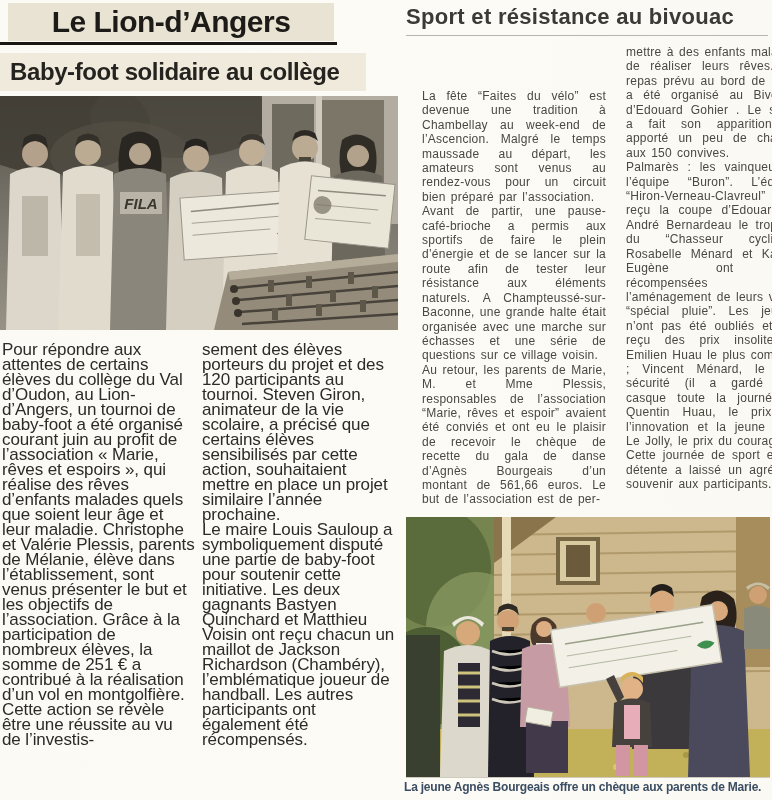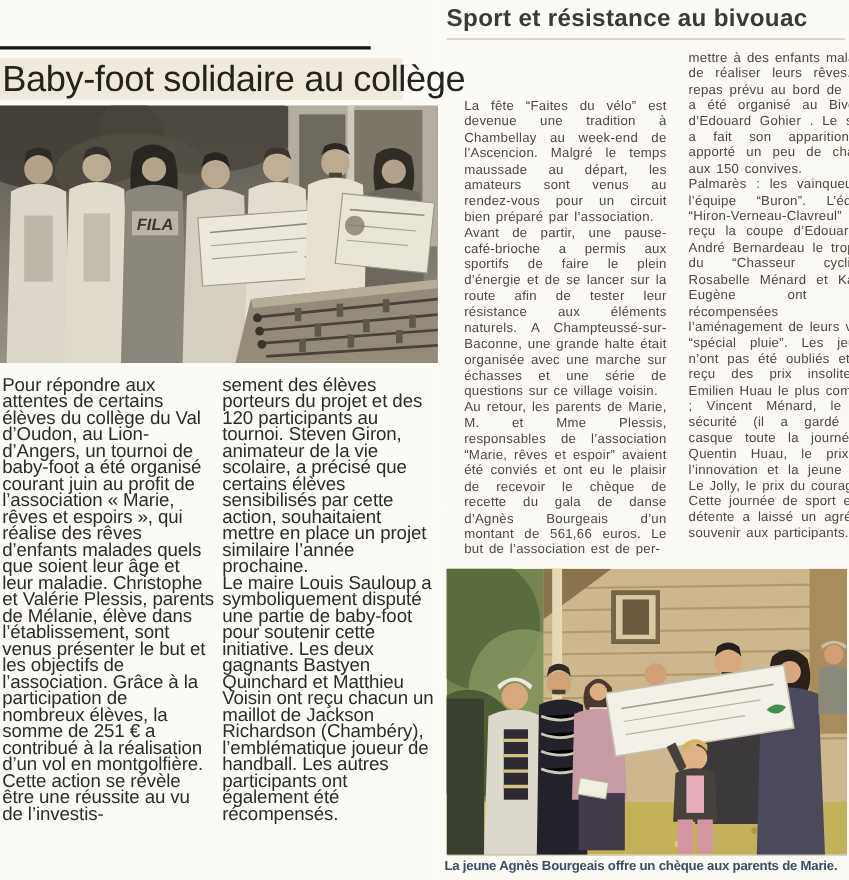--- a/index.html
+++ b/index.html
@@ -23,22 +23,22 @@
     white-space:nowrap;
   }
   .kicker-rule{
     position:absolute;left:0;top:42px;width:337px;height:3px;background:#191815;
   }
   .headline-strip{
     position:absolute;left:0;top:53px;width:366px;height:38px;
     background:#efeadb;display:flex;align-items:center;
   }
   .headline{
-    font-size:33px;font-weight:normal;color:#24231f;letter-spacing:-0.4px;
-    padding-left:2px;white-space:nowrap;
+    font-size:24px;font-weight:bold;color:#24231f;letter-spacing:-0.4px;
+    padding-left:10px;white-space:nowrap;
   }
   .photo-left{position:absolute;left:0;top:96px;width:398px;height:234px;border-radius:31px;}
   .caption-left{
     position:absolute;left:2px;top:334px;width:394px;
     font-style:italic;font-weight:bold;font-size:13.5px;color:#3a372f;
     letter-spacing:0.1px;
   }
   .lcol{
     position:absolute;top:342px;
     font-size:17px;line-height:15px;color:#2d2b27;
@@ -72,20 +72,23 @@
     font-size:12px;font-weight:bold;color:#3b4d63;letter-spacing:-0.2px;
     white-space:nowrap;
   }
   svg{display:block;}
 </style>
 </head>
 <body>
 
 <div class="paper">
 
+  <div class="kicker-box">
+    <span class="kicker">Le Lion-d’Angers</span>
+  </div>
   <div class="kicker-rule"></div>
   <div class="headline-strip">
     <span class="headline">Baby-foot solidaire au collège</span>
   </div>
 
   <div class="photo-left">
     <svg width="398" height="234" viewBox="0 0 398 234">
       <defs>
         <linearGradient id="lbg" x1="0" y1="0" x2="0" y2="1">
           <stop offset="0" stop-color="#55524a"></stop>

